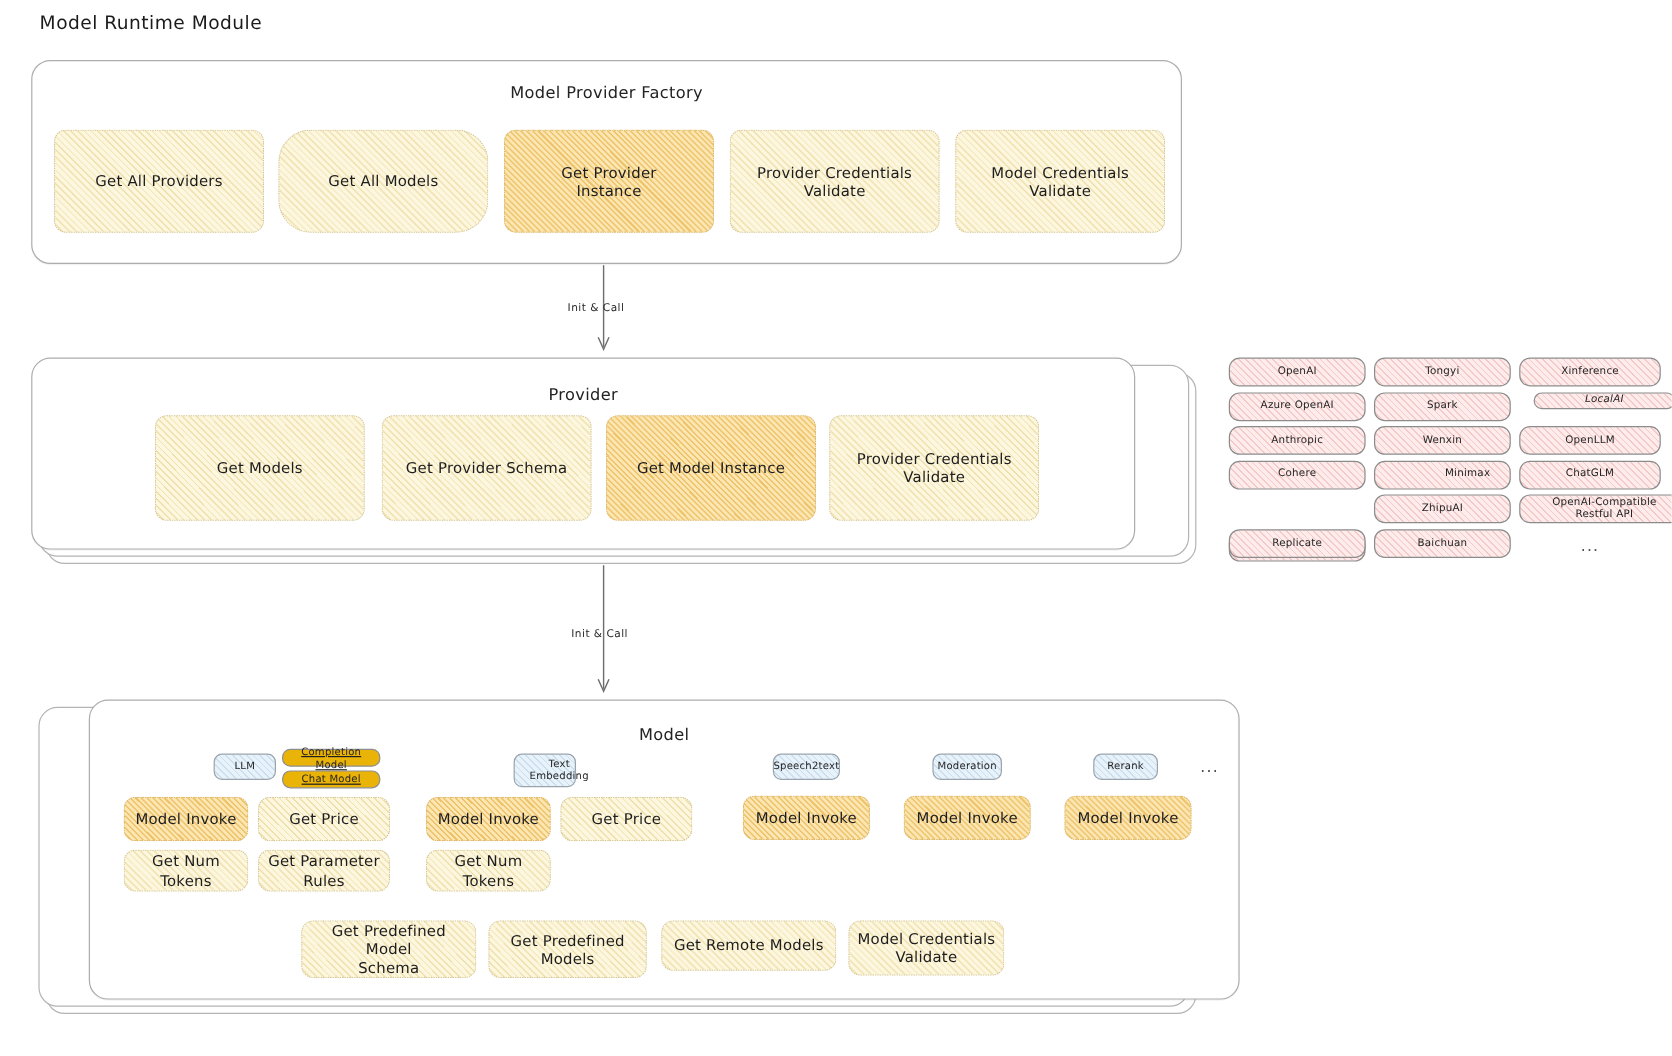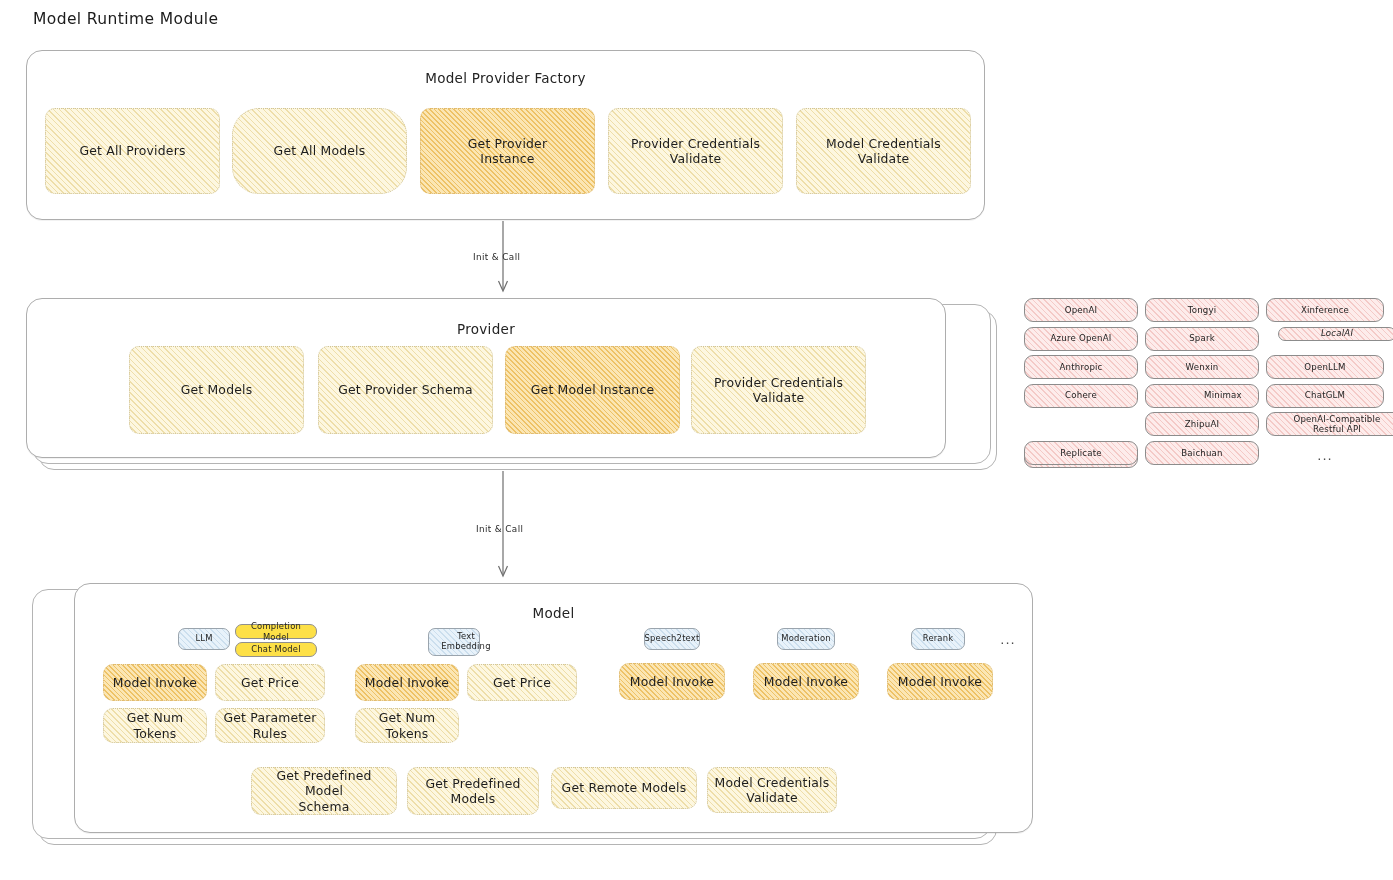--- a/index.html
+++ b/index.html
@@ -93,23 +93,24 @@
     background-color: #e8f2fa;
     background-image: repeating-linear-gradient(
       45deg, rgba(150,186,214,.35) 0 1px, rgba(0,0,0,0) 1px 4px);
     font-size: 8.4px;
     color: #1f1f1f;
   }
   
   .n-white {
     border: 1.2px solid #8f8f8f;
     border-radius: 7px;
-    background: #fde047;
+    background: #eab308;
     font-size: 8.4px;
     color: #1f1f1f;
+    text-decoration: underline;
   }
 
   .ellipsis {
     font-size: 13px;
     color: #4a4a4a;
     letter-spacing: 1px;
   }
 
   
   .arrow-label {

